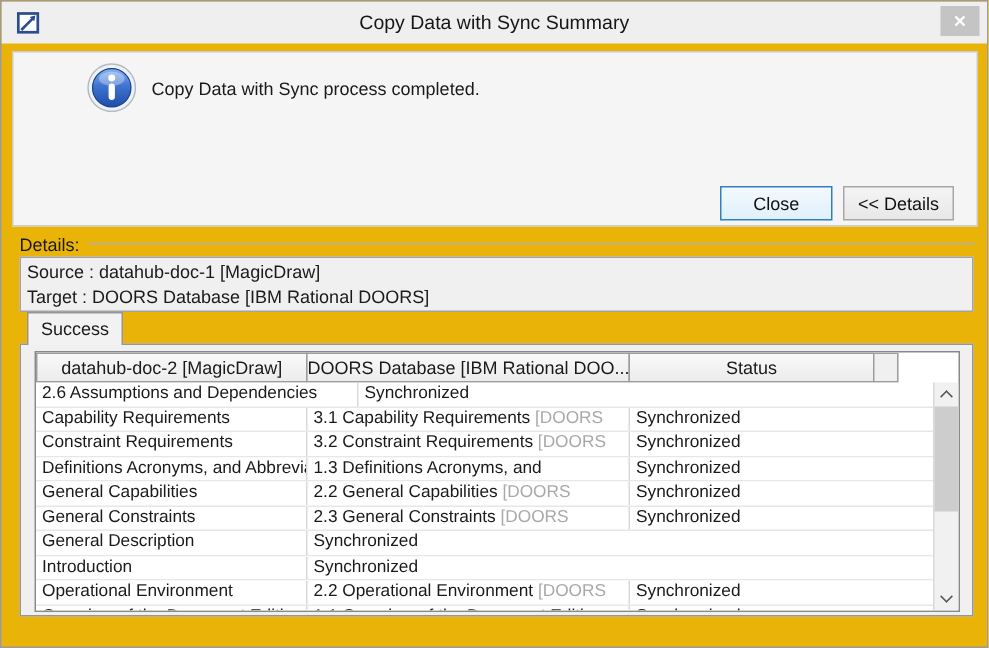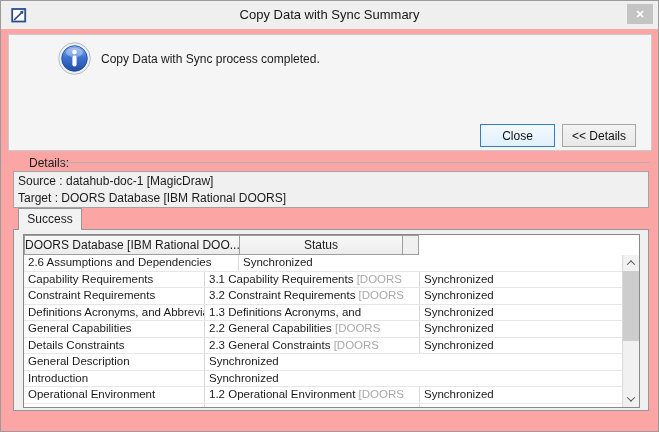--- a/index.html
+++ b/index.html
@@ -1,19 +1,19 @@
 <!DOCTYPE html>
 <html><head>
 <meta charset="utf-8">
 <style>
   * { margin:0; padding:0; box-sizing:border-box; }
   body { font-family:"Liberation Sans", sans-serif; background:#fff; }
   .window{
     position:relative; width:659px; height:432px;
-    background:#fca5a5; border:1px solid #9b9b9b; overflow:hidden;
+    background:#eab308; border:1px solid #9b9b9b; overflow:hidden;
     font-size:12px; color:#1a1a1a;
   }
   
   .titlebar{ position:absolute; left:0; top:0; width:100%; height:28px; background:#efefef; }
   .app-icon{ position:absolute; left:10px; top:6px; width:16px; height:16px; }
   .title{ position:absolute; left:0; right:0; top:6px; text-align:center; font-size:13px; color:#161616; }
   .tb-close{
     position:absolute; right:5px; top:3px; width:26px; height:20px;
     background:#c4c4c4; color:#fff; font-size:11px; font-weight:bold;
     display:flex; align-items:center; justify-content:center; cursor:pointer; border:none;
@@ -27,21 +27,21 @@
   .msg-text{ position:absolute; left:92px; top:17px; font-size:12px; }
   .btn{
     position:absolute; height:23px; font-family:"Liberation Sans",sans-serif;
     font-size:12px; color:#111; cursor:pointer;
     border:1px solid #a6a6a6; background:linear-gradient(#f4f4f4,#e8e8e8);
   }
   .btn-default{ border:1px solid #3080c0; background:linear-gradient(#f3f9fe,#e0f0fb); }
   .btn-close{ left:471px; top:89px; width:75px; }
   .btn-details{ left:553px; top:89px; width:74px; }
   
-  .details-label{ position:absolute; left:12px; top:155px; font-size:12px;margin-left:16px; }
+  .details-label{ position:absolute; left:12px; top:155px; font-size:12px; }
   .details-line{ position:absolute; left:58px; top:161px; width:591px; border-top:1px solid #b0b0b0; }
   .srcbox{
     position:absolute; left:12px; top:170px; width:636px; height:37px;
     border:1px solid #a3a3a3; background:#f0f0f0;
   }
   .srcbox .line{ padding:1px 0 0 4px; height:17px; line-height:16px; white-space:nowrap; overflow:hidden; }
   
   .tab{
     position:absolute; left:17px; top:207px; width:64px; height:22px; z-index:3;
     background:#f2f2f2; border:1px solid #969696; border-bottom:none;
@@ -129,20 +129,21 @@
   <div class="srcbox">
     <div class="line">Source : datahub-doc-1 [MagicDraw]</div>
     <div class="line">Target : DOORS Database [IBM Rational DOORS]</div>
   </div>
 
   <div class="tab">Success</div>
   <div class="tabpane"></div>
 
   <div class="tablewrap">
     <div class="thead">
+      <div class="th c1">datahub-doc-2 [MagicDraw]</div>
       <div class="th c2">DOORS Database [IBM Rational DOO...</div>
       <div class="th c3">Status</div>
       <div class="corner"></div>
     </div>
     <div class="tbody">
   <div class="tr">
     <div class="td c2"><span>2.6 Assumptions and Dependencies</span><span class="gray"></span></div>
     <div class="td c3">Synchronized</div>
   </div>
 
@@ -164,38 +165,38 @@
     <div class="td c3">Synchronized</div>
   </div>
 
   <div class="tr">
     <div class="td c1">General Capabilities</div>
     <div class="td c2"><span>2.2 General Capabilities </span><span class="gray">[DOORS</span></div>
     <div class="td c3">Synchronized</div>
   </div>
 
   <div class="tr">
-    <div class="td c1">Details Constraints</div>
+    <div class="td c1">General Constraints</div>
     <div class="td c2"><span>2.3 General Constraints </span><span class="gray">[DOORS</span></div>
     <div class="td c3">Synchronized</div>
   </div>
 
   <div class="tr">
     <div class="td c1">General Description</div>
     <div class="td c3">Synchronized</div>
   </div>
 
   <div class="tr">
     <div class="td c1">Introduction</div>
     <div class="td c3">Synchronized</div>
   </div>
 
   <div class="tr">
     <div class="td c1">Operational Environment</div>
-    <div class="td c2"><span>1.2 Operational Environment </span><span class="gray">[DOORS</span></div>
+    <div class="td c2"><span>2.2 Operational Environment </span><span class="gray">[DOORS</span></div>
     <div class="td c3">Synchronized</div>
   </div>
 
   <div class="tr">
     <div class="td c1">Overview of the Document Editi...</div>
     <div class="td c2"><span>1.1 Overview of the Document Editi...</span><span class="gray"></span></div>
     <div class="td c3">Synchronized</div>
   </div>
 </div>
     <div class="vscroll">

